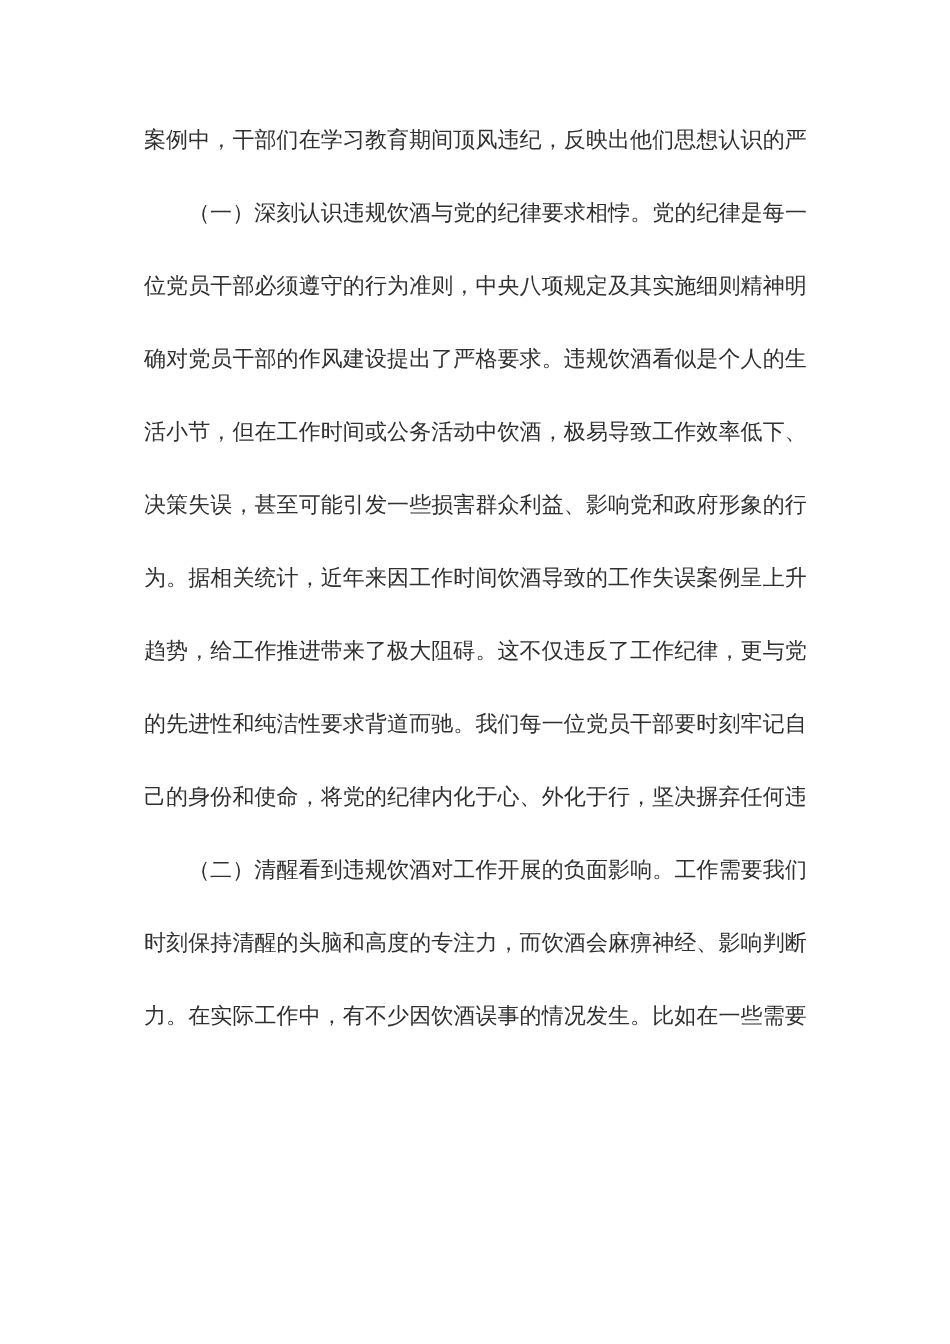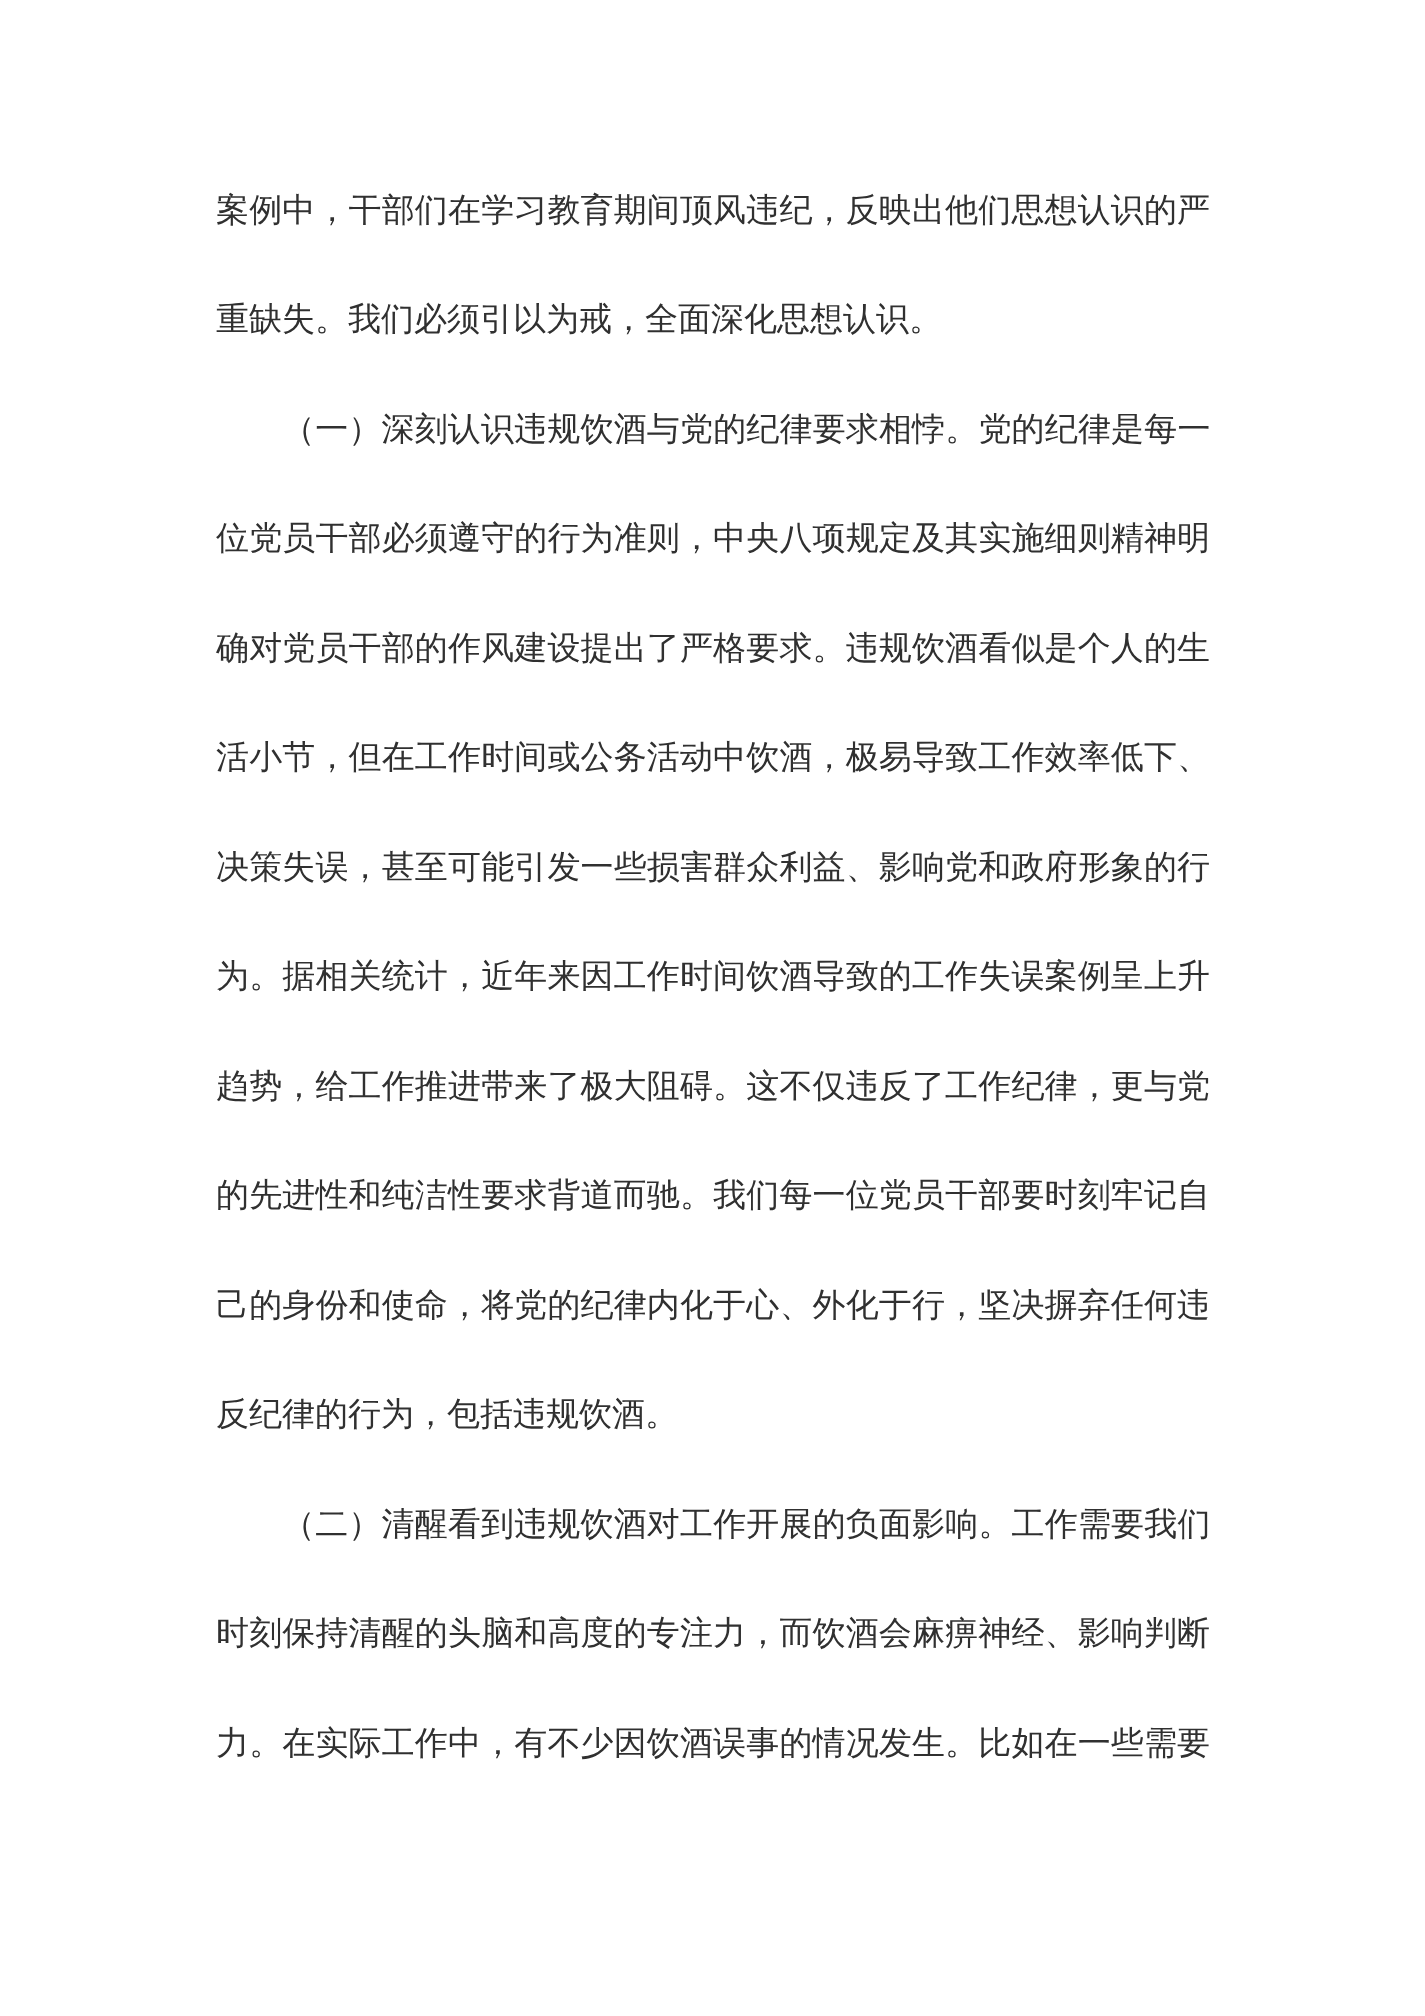--- a/index.html
+++ b/index.html
@@ -50,33 +50,31 @@
     display: inline-block;
   }
 </style>
 </head>
 <body>
 
 <div class="page">
   <div class="page-content" style="color: rgb(48, 48, 48);">
       <div class="paragraph">
         <div class="line flush"><span>案</span><span>例</span><span>中</span><span>，</span><span>干</span><span>部</span><span>们</span><span>在</span><span>学</span><span>习</span><span>教</span><span>育</span><span>期</span><span>间</span><span>顶</span><span>风</span><span>违</span><span>纪</span><span>，</span><span>反</span><span>映</span><span>出</span><span>他</span><span>们</span><span>思</span><span>想</span><span>认</span><span>识</span><span>的</span><span>严</span></div>
-        <div class="line">重缺失。我们必须引以为戒，全面深化思想认识。</div>
       </div>
       <div class="paragraph">
         <div class="line flush indent"><span>（</span><span>一</span><span>）</span><span>深</span><span>刻</span><span>认</span><span>识</span><span>违</span><span>规</span><span>饮</span><span>酒</span><span>与</span><span>党</span><span>的</span><span>纪</span><span>律</span><span>要</span><span>求</span><span>相</span><span>悖</span><span>。</span><span>党</span><span>的</span><span>纪</span><span>律</span><span>是</span><span>每</span><span>一</span></div>
         <div class="line flush"><span>位</span><span>党</span><span>员</span><span>干</span><span>部</span><span>必</span><span>须</span><span>遵</span><span>守</span><span>的</span><span>行</span><span>为</span><span>准</span><span>则</span><span>，</span><span>中</span><span>央</span><span>八</span><span>项</span><span>规</span><span>定</span><span>及</span><span>其</span><span>实</span><span>施</span><span>细</span><span>则</span><span>精</span><span>神</span><span>明</span></div>
         <div class="line flush"><span>确</span><span>对</span><span>党</span><span>员</span><span>干</span><span>部</span><span>的</span><span>作</span><span>风</span><span>建</span><span>设</span><span>提</span><span>出</span><span>了</span><span>严</span><span>格</span><span>要</span><span>求</span><span>。</span><span>违</span><span>规</span><span>饮</span><span>酒</span><span>看</span><span>似</span><span>是</span><span>个</span><span>人</span><span>的</span><span>生</span></div>
         <div class="line flush"><span>活</span><span>小</span><span>节</span><span>，</span><span>但</span><span>在</span><span>工</span><span>作</span><span>时</span><span>间</span><span>或</span><span>公</span><span>务</span><span>活</span><span>动</span><span>中</span><span>饮</span><span>酒</span><span>，</span><span>极</span><span>易</span><span>导</span><span>致</span><span>工</span><span>作</span><span>效</span><span>率</span><span>低</span><span>下</span><span>、</span></div>
         <div class="line flush"><span>决</span><span>策</span><span>失</span><span>误</span><span>，</span><span>甚</span><span>至</span><span>可</span><span>能</span><span>引</span><span>发</span><span>一</span><span>些</span><span>损</span><span>害</span><span>群</span><span>众</span><span>利</span><span>益</span><span>、</span><span>影</span><span>响</span><span>党</span><span>和</span><span>政</span><span>府</span><span>形</span><span>象</span><span>的</span><span>行</span></div>
         <div class="line flush"><span>为</span><span>。</span><span>据</span><span>相</span><span>关</span><span>统</span><span>计</span><span>，</span><span>近</span><span>年</span><span>来</span><span>因</span><span>工</span><span>作</span><span>时</span><span>间</span><span>饮</span><span>酒</span><span>导</span><span>致</span><span>的</span><span>工</span><span>作</span><span>失</span><span>误</span><span>案</span><span>例</span><span>呈</span><span>上</span><span>升</span></div>
         <div class="line flush"><span>趋</span><span>势</span><span>，</span><span>给</span><span>工</span><span>作</span><span>推</span><span>进</span><span>带</span><span>来</span><span>了</span><span>极</span><span>大</span><span>阻</span><span>碍</span><span>。</span><span>这</span><span>不</span><span>仅</span><span>违</span><span>反</span><span>了</span><span>工</span><span>作</span><span>纪</span><span>律</span><span>，</span><span>更</span><span>与</span><span>党</span></div>
         <div class="line flush"><span>的</span><span>先</span><span>进</span><span>性</span><span>和</span><span>纯</span><span>洁</span><span>性</span><span>要</span><span>求</span><span>背</span><span>道</span><span>而</span><span>驰</span><span>。</span><span>我</span><span>们</span><span>每</span><span>一</span><span>位</span><span>党</span><span>员</span><span>干</span><span>部</span><span>要</span><span>时</span><span>刻</span><span>牢</span><span>记</span><span>自</span></div>
         <div class="line flush"><span>己</span><span>的</span><span>身</span><span>份</span><span>和</span><span>使</span><span>命</span><span>，</span><span>将</span><span>党</span><span>的</span><span>纪</span><span>律</span><span>内</span><span>化</span><span>于</span><span>心</span><span>、</span><span>外</span><span>化</span><span>于</span><span>行</span><span>，</span><span>坚</span><span>决</span><span>摒</span><span>弃</span><span>任</span><span>何</span><span>违</span></div>
-        <div class="line">反纪律的行为，包括违规饮酒。</div>
       </div>
       <div class="paragraph">
         <div class="line flush indent"><span>（</span><span>二</span><span>）</span><span>清</span><span>醒</span><span>看</span><span>到</span><span>违</span><span>规</span><span>饮</span><span>酒</span><span>对</span><span>工</span><span>作</span><span>开</span><span>展</span><span>的</span><span>负</span><span>面</span><span>影</span><span>响</span><span>。</span><span>工</span><span>作</span><span>需</span><span>要</span><span>我</span><span>们</span></div>
         <div class="line flush"><span>时</span><span>刻</span><span>保</span><span>持</span><span>清</span><span>醒</span><span>的</span><span>头</span><span>脑</span><span>和</span><span>高</span><span>度</span><span>的</span><span>专</span><span>注</span><span>力</span><span>，</span><span>而</span><span>饮</span><span>酒</span><span>会</span><span>麻</span><span>痹</span><span>神</span><span>经</span><span>、</span><span>影</span><span>响</span><span>判</span><span>断</span></div>
         <div class="line flush"><span>力</span><span>。</span><span>在</span><span>实</span><span>际</span><span>工</span><span>作</span><span>中</span><span>，</span><span>有</span><span>不</span><span>少</span><span>因</span><span>饮</span><span>酒</span><span>误</span><span>事</span><span>的</span><span>情</span><span>况</span><span>发</span><span>生</span><span>。</span><span>比</span><span>如</span><span>在</span><span>一</span><span>些</span><span>需</span><span>要</span></div>
       </div>
     </div>
 </div>
 
 </body></html>

